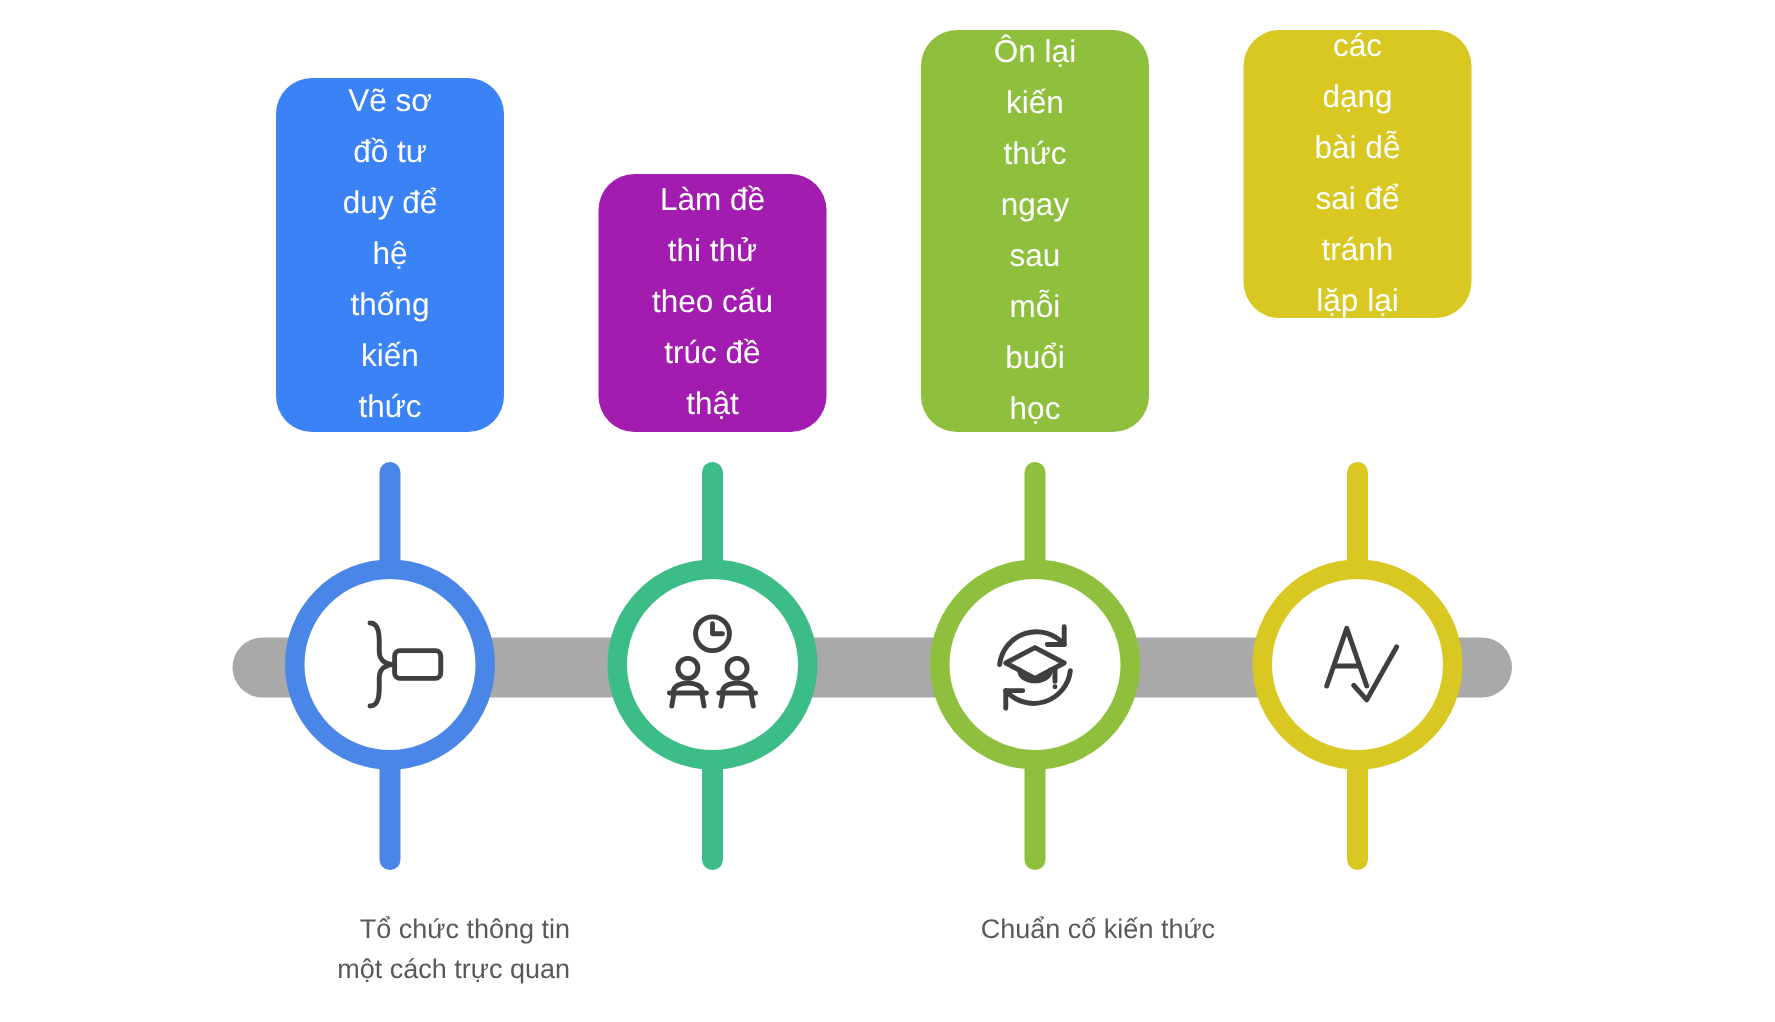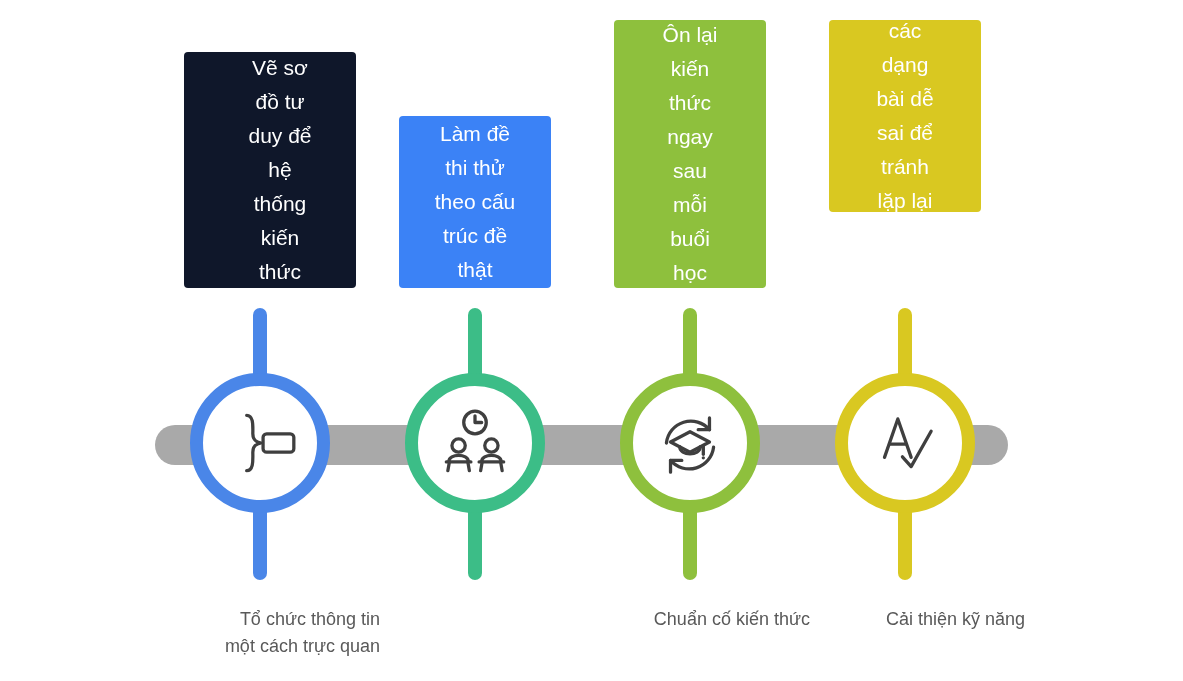--- a/index.html
+++ b/index.html
@@ -1,21 +1,21 @@
 <!DOCTYPE html>
 <html><head>
 <meta charset="utf-8">
 <style>
   html,body{margin:0;padding:0;}
   body{background:#ffffff;font-family:"Liberation Sans", sans-serif;}
   .canvas{position:relative;width:1183px;height:681px;background:#ffffff;overflow:hidden;}
 
   .timeline-bar{position:absolute;left:155px;top:425px;width:853px;height:40px;border-radius:20px;}
 
-  .step-box{position:absolute;width:152px;border-radius:4px;display:flex;align-items:center;justify-content:center;}
+  .step-box{position:absolute;width:152px;border-radius:24px;display:flex;align-items:center;justify-content:center;}
   .step-box .box-text{color:#fff;font-size:21px;line-height:34px;text-align:center;white-space:pre-line;}
   .box-1{left:184px;top:52px;height:236px;}
   .box-2{left:399px;top:116px;height:172px;}
   .box-3{left:614px;top:20px;height:268px;}
   .box-4{left:829px;top:20px;height:192px;}
 
   .stem{position:absolute;width:14px;border-radius:7px;}
   .stem-top{top:308px;height:80px;}
   .stem-bottom{top:498px;height:82px;}
   .stem-c1{left:253px;} .stem-c2{left:468px;} .stem-c3{left:683px;} .stem-c4{left:898px;}
@@ -38,30 +38,30 @@
 
   <div class="stem stem-top stem-c1" style="background-color: rgb(74, 134, 232);"></div>
   <div class="stem stem-bottom stem-c1" style="background-color: rgb(74, 134, 232);"></div>
   <div class="stem stem-top stem-c2" style="background-color: rgb(60, 189, 135);"></div>
   <div class="stem stem-bottom stem-c2" style="background-color: rgb(60, 189, 135);"></div>
   <div class="stem stem-top stem-c3" style="background-color: rgb(142, 192, 61);"></div>
   <div class="stem stem-bottom stem-c3" style="background-color: rgb(142, 192, 61);"></div>
   <div class="stem stem-top stem-c4" style="background-color: rgb(217, 200, 33);"></div>
   <div class="stem stem-bottom stem-c4" style="background-color: rgb(217, 200, 33);"></div>
 
-  <div class="step-box box-1" style="background-color: #0f172a; padding-left: 20px;">
+  <div class="step-box box-1" style="background-color: #3b82f6;">
     <div class="box-text" style="color: rgb(255, 255, 255);">Vẽ sơ
 đồ tư
 duy để
 hệ
 thống
 kiến
 thức</div>
   </div>
-  <div class="step-box box-2" style="background-color: #3b82f6;">
+  <div class="step-box box-2" style="background-color: #a21caf;">
     <div class="box-text" style="color: rgb(255, 255, 255);">Làm đề
 thi thử
 theo cấu
 trúc đề
 thật</div>
   </div>
   <div class="step-box box-3" style="background-color: rgb(142, 192, 61);">
     <div class="box-text" style="color: rgb(255, 255, 255);">Ôn lại
 kiến
 thức
@@ -121,15 +121,14 @@
     <svg class="icon-svg" width="82" height="82" viewBox="0 0 80 80" fill="none" stroke="currentColor" stroke-width="3.2" stroke-linecap="round" stroke-linejoin="round" style="color: rgb(63, 63, 63);">
       <path d="M20 54 L33 16.5 L46 54"></path>
       <path d="M25.5 41 H40.5"></path>
       <path d="M37.5 53.5 L46 63 L65.5 28.5"></path>
     </svg>
   </div>
 
   <div class="step-caption caption-1" style="color: rgb(89, 89, 89);">Tổ chức thông tin
 một cách trực quan</div>
   <div class="step-caption caption-3" style="color: rgb(89, 89, 89);">Chuẩn cố kiến thức</div>
-  <div class="step-caption caption-4" style="color: rgb(89, 89, 89);">Cải thiện kỹ năng</div>
 
 </div>
 
 </body></html>

